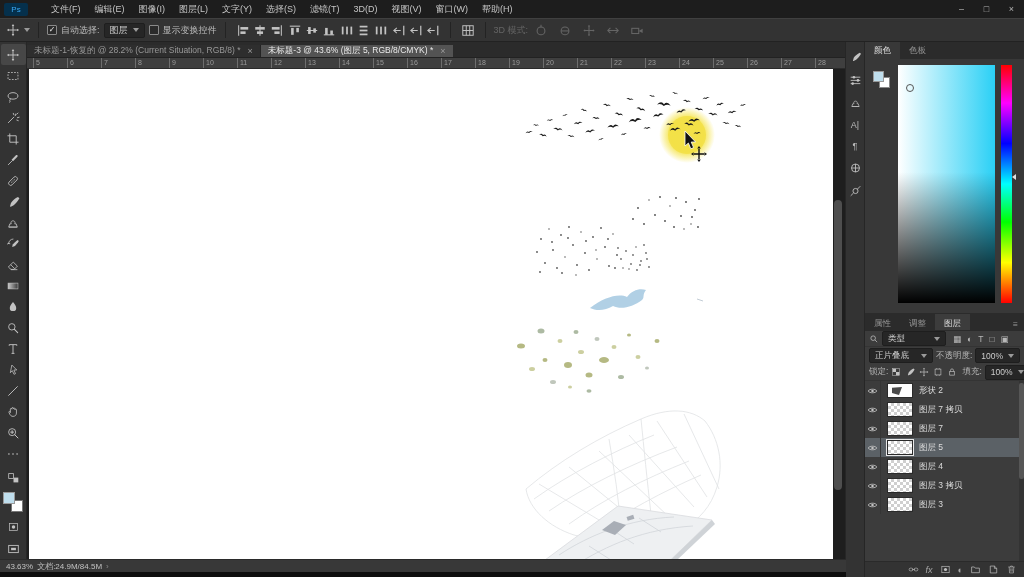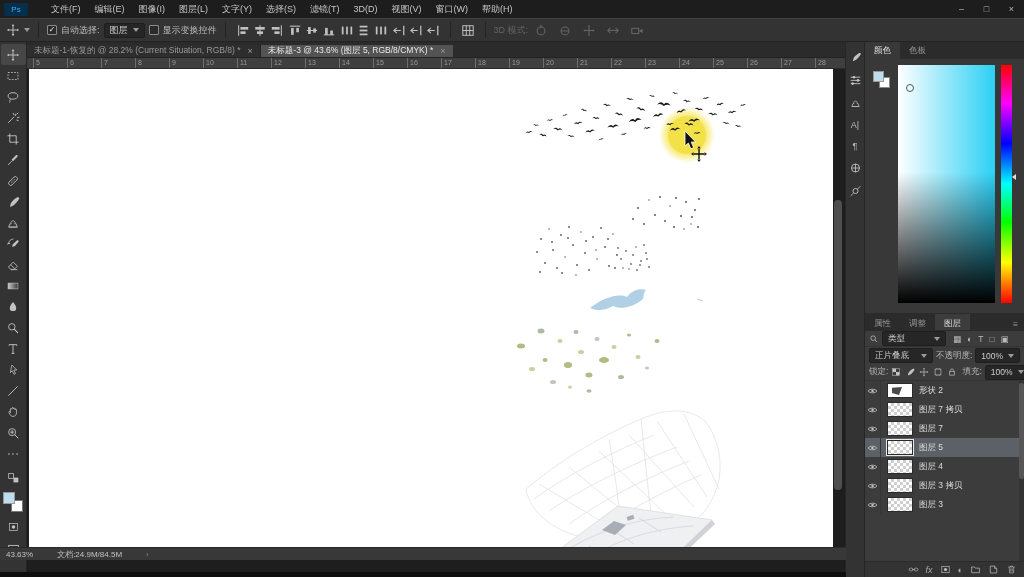--- a/index.html
+++ b/index.html
@@ -59,22 +59,22 @@
 .ruler{height:11px;background:#3f3f3f;border-bottom:1px solid #2a2a2a;position:relative;
   font-size:7px;color:#9a9a9a;overflow:hidden;flex:none}
 .ruler span{position:absolute;top:0;height:11px;line-height:10px;border-left:1px solid #6e6e6e;padding-left:2px}
 .viewport{flex:1;position:relative;background:#1e1e1e;overflow:hidden}
 .canvas{position:absolute;left:2px;top:0;width:804px;height:490px;background:#fff}
 .canvas svg{position:absolute;left:0;top:0}
 .vscroll{position:absolute;left:807px;top:0;width:8px;height:100%}
 .vscroll .thumb{position:absolute;top:131px;height:290px;width:8px;background:#4e4e4e;border-radius:4px}
 
 
-.statusrow{position:absolute;left:0;bottom:17px;width:846px;height:13px;background:#383838;
-  border-top:1px solid #2a2a2a;display:flex;align-items:center;padding-left:6px;gap:24px;
+.statusrow{position:absolute;left:0;bottom:5px;width:846px;height:13px;background:#383838;
+  border-top:1px solid #2a2a2a;display:flex;align-items:center;padding-left:6px;gap:4px;
   font-size:8px;color:#c2c2c2;z-index:5}
 .statusrow .chev{color:#8a8a8a}
 .winedge{position:absolute;left:0;bottom:0;width:846px;height:5px;background:#0e0e0e;z-index:5}
 
 
 .dock{width:20px;background:#333;border-left:1px solid #262626;border-right:1px solid #262626;
   display:flex;flex-direction:column;align-items:center;padding-top:9px;gap:11px;flex:none;color:#bdbdbd}
 .dock svg{width:13px;height:12px}
 .dock .glyph{font-size:9px;color:#bdbdbd}
 

